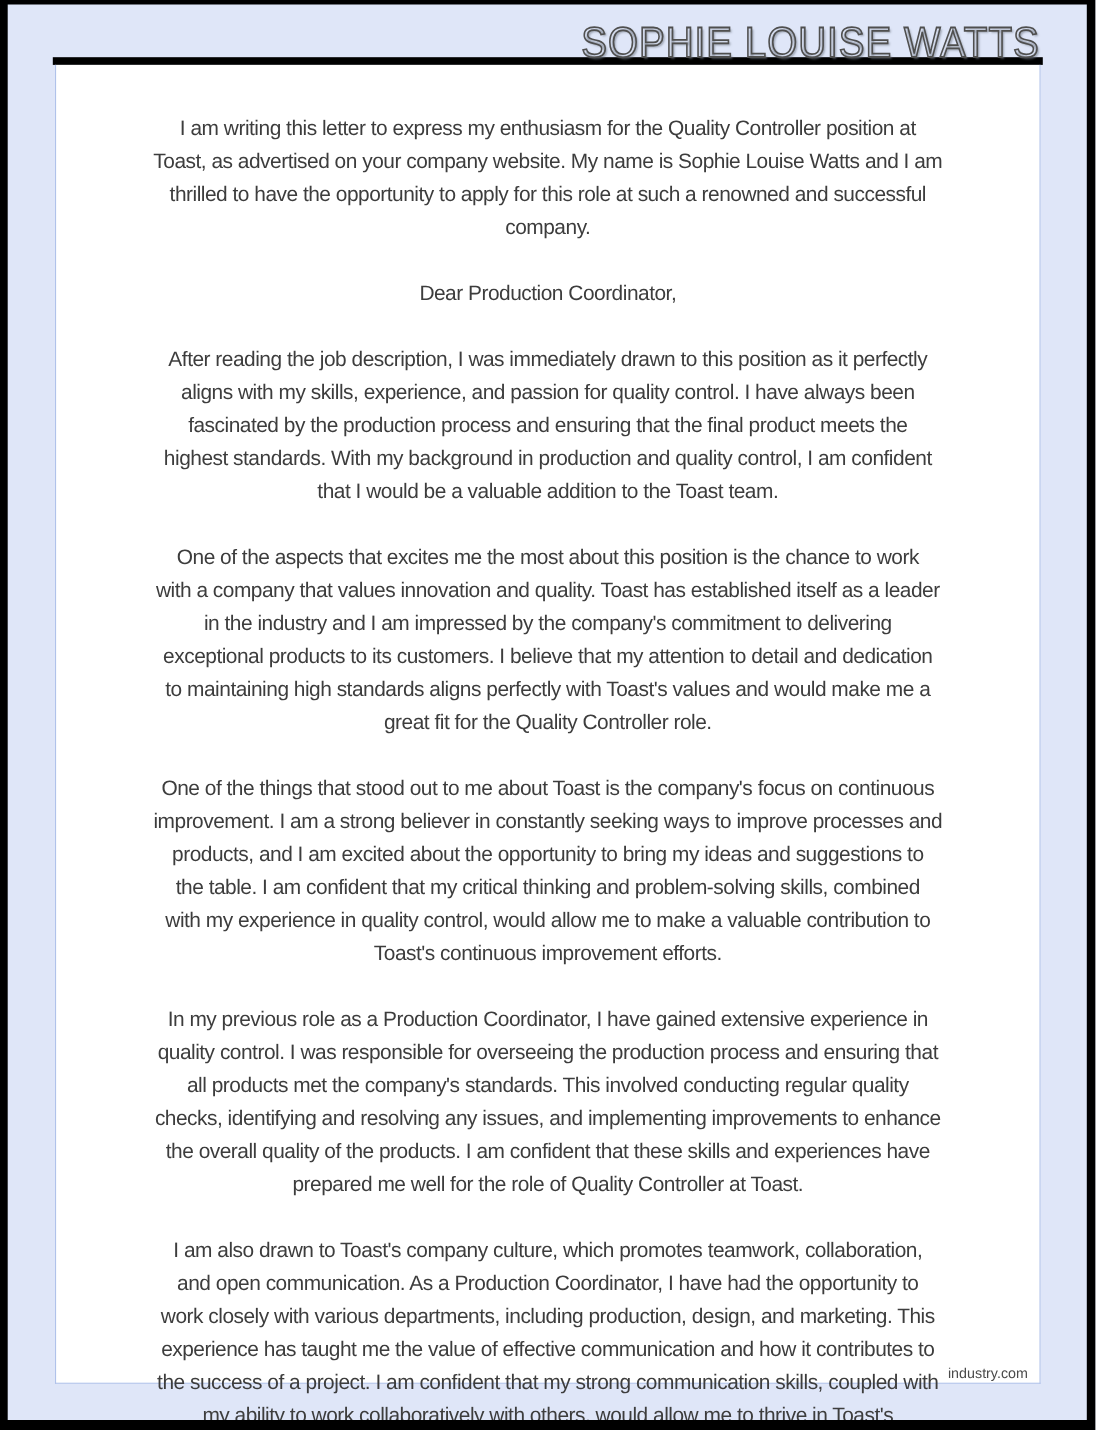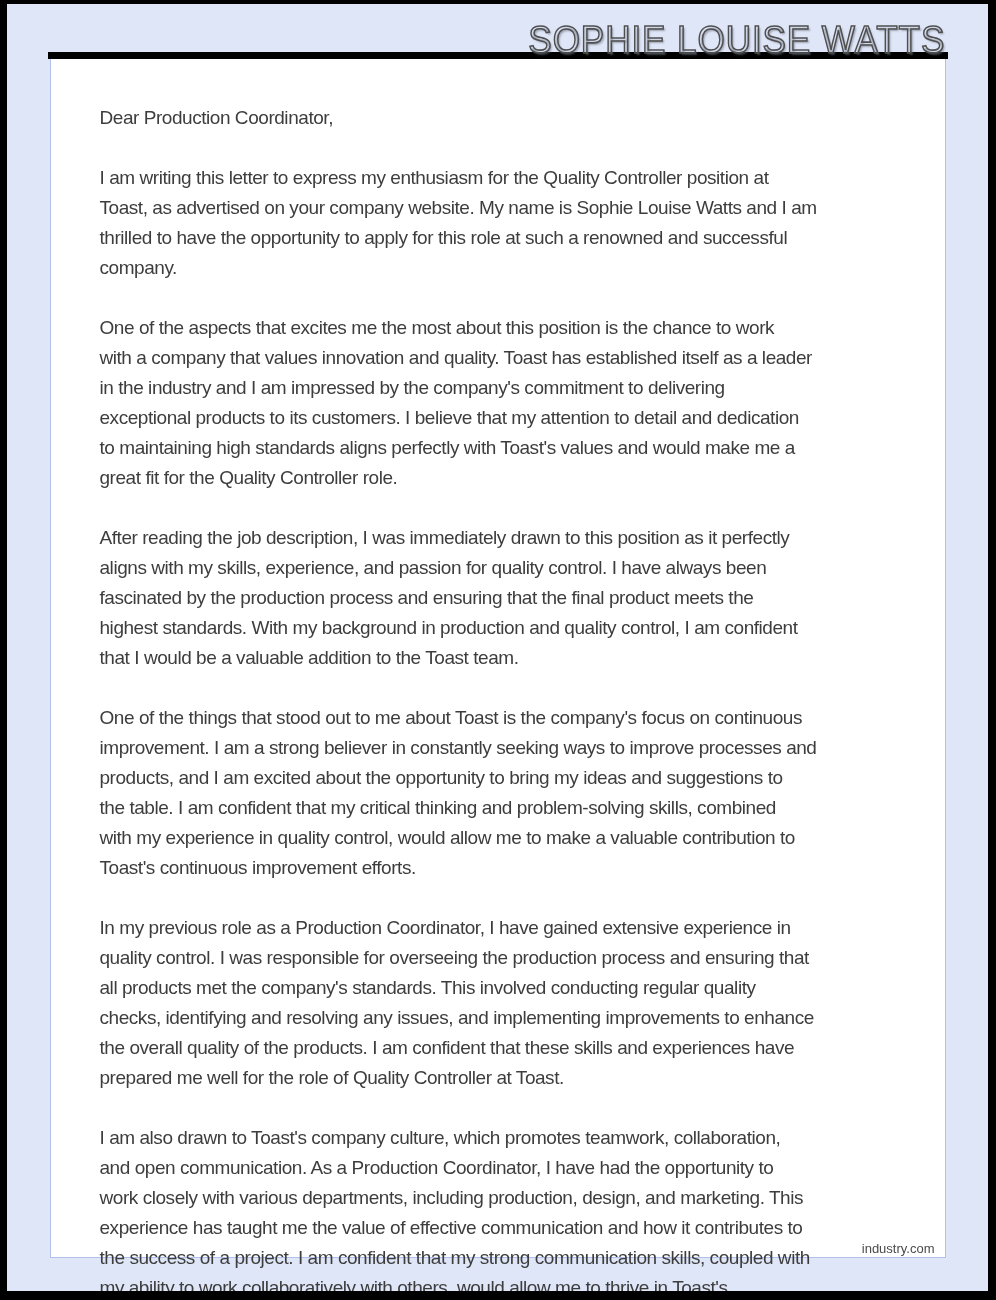--- a/index.html
+++ b/index.html
@@ -9,20 +9,21 @@
     background: #ffffff;
   }
   .frame {
     width: 996px; height: 1300px;
     background: #dfe6f8;
     border-style: solid;
     border-color: #000000;
     border-width: 4px 8px 9px 7px;
     position: relative;
     overflow: hidden;
+    text-align: center;
   }
   .doc-col {
     width: 900px;
     margin: 0 auto;
   }
   .header-row {
     height: 48px;
     display: flex;
     align-items: flex-end;
     justify-content: flex-end;
@@ -82,36 +83,36 @@
   <div class="doc-col">
 
     <div class="header-row">
       <span class="header-name">SOPHIE LOUISE WATTS</span>
     </div>
 
     <div class="header-rule"></div>
 
     <div class="page">
       <div class="letter-body">
-          <p>Dear Production Coordinator,</p>
           <p>I am writing this letter to express my enthusiasm for the Quality Controller position at
 Toast, as advertised on your company website. My name is Sophie Louise Watts and I am
 thrilled to have the opportunity to apply for this role at such a renowned and successful
 company.</p>
+          <p>Dear Production Coordinator,</p>
+          <p>After reading the job description, I was immediately drawn to this position as it perfectly
+aligns with my skills, experience, and passion for quality control. I have always been
+fascinated by the production process and ensuring that the final product meets the
+highest standards. With my background in production and quality control, I am confident
+that I would be a valuable addition to the Toast team.</p>
           <p>One of the aspects that excites me the most about this position is the chance to work
 with a company that values innovation and quality. Toast has established itself as a leader
 in the industry and I am impressed by the company's commitment to delivering
 exceptional products to its customers. I believe that my attention to detail and dedication
 to maintaining high standards aligns perfectly with Toast's values and would make me a
 great fit for the Quality Controller role.</p>
-          <p>After reading the job description, I was immediately drawn to this position as it perfectly
-aligns with my skills, experience, and passion for quality control. I have always been
-fascinated by the production process and ensuring that the final product meets the
-highest standards. With my background in production and quality control, I am confident
-that I would be a valuable addition to the Toast team.</p>
           <p>One of the things that stood out to me about Toast is the company's focus on continuous
 improvement. I am a strong believer in constantly seeking ways to improve processes and
 products, and I am excited about the opportunity to bring my ideas and suggestions to
 the table. I am confident that my critical thinking and problem-solving skills, combined
 with my experience in quality control, would allow me to make a valuable contribution to
 Toast's continuous improvement efforts.</p>
           <p>In my previous role as a Production Coordinator, I have gained extensive experience in
 quality control. I was responsible for overseeing the production process and ensuring that
 all products met the company's standards. This involved conducting regular quality
 checks, identifying and resolving any issues, and implementing improvements to enhance

